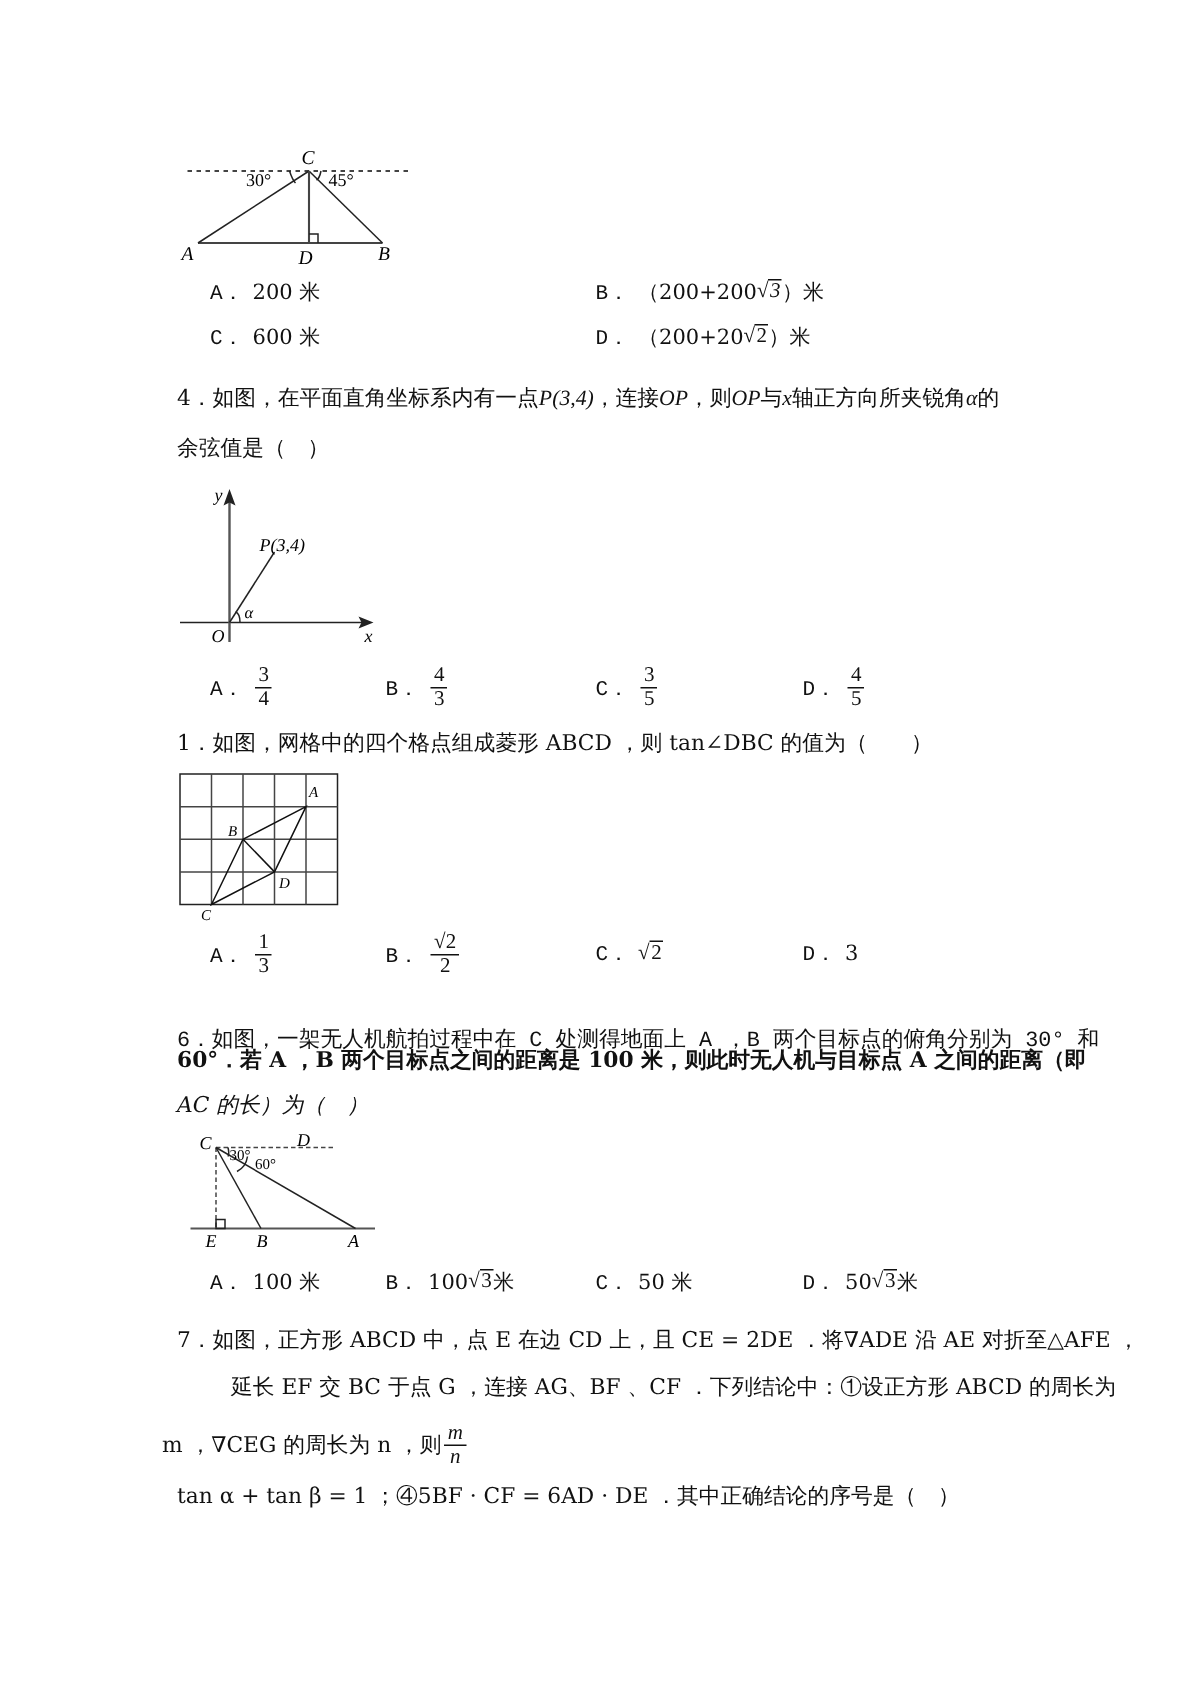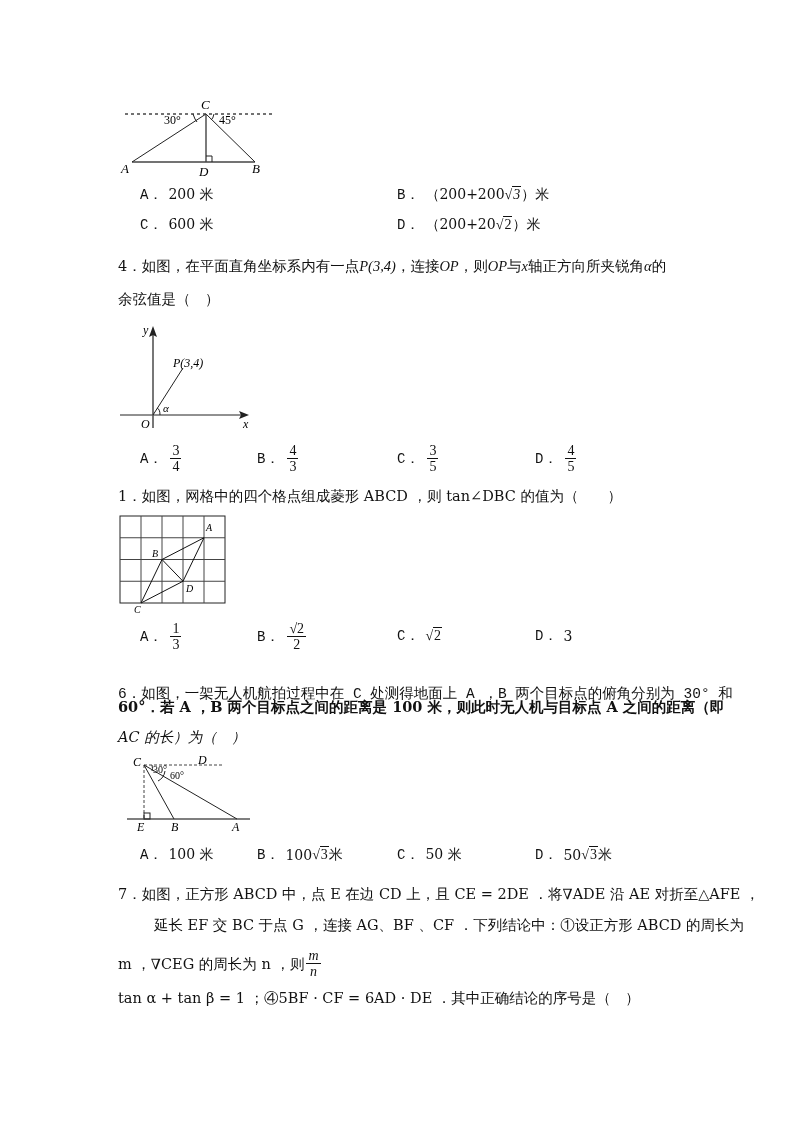--- a/index.html
+++ b/index.html
@@ -199,20 +199,20 @@
 </div>
 <div class="opt" style="left:535px;top:846px;">
   <span class="lbl">D．</span>
   <span>50</span>
     <span class="sqrt">√<span class="rad">3</span></span>
     <span>米</span>
 </div>
 
 <div class="abs txt" style="left:118px;top:884px;">7．如图，正方形 ABCD 中，点 E 在边 CD 上，且 CE = 2DE ．将∇ADE 沿 AE 对折至△AFE ，</div>
 <div class="abs txt" style="left:118px;top:915px;margin-left:36px;">延长 EF 交 BC 于点 G ，连接 AG、BF 、CF ．下列结论中：①设正方形 ABCD 的周长为</div>
-<div class="abs txt" style="left:118px;top:948px;display:flex;align-items:center;">
+<div class="abs txt" style="left:108px;top:948px;display:flex;align-items:center;">
   <span>m ，∇CEG 的周长为 n ，则</span>
   <span class="frac it">
       <span class="num">m</span>
       <span class="den">n</span>
     </span>
 </div>
 <div class="abs txt" style="left:118px;top:988px;">tan α + tan β = 1 ；④5BF · CF = 6AD · DE ．其中正确结论的序号是（　）</div>
 
 </body></html>

